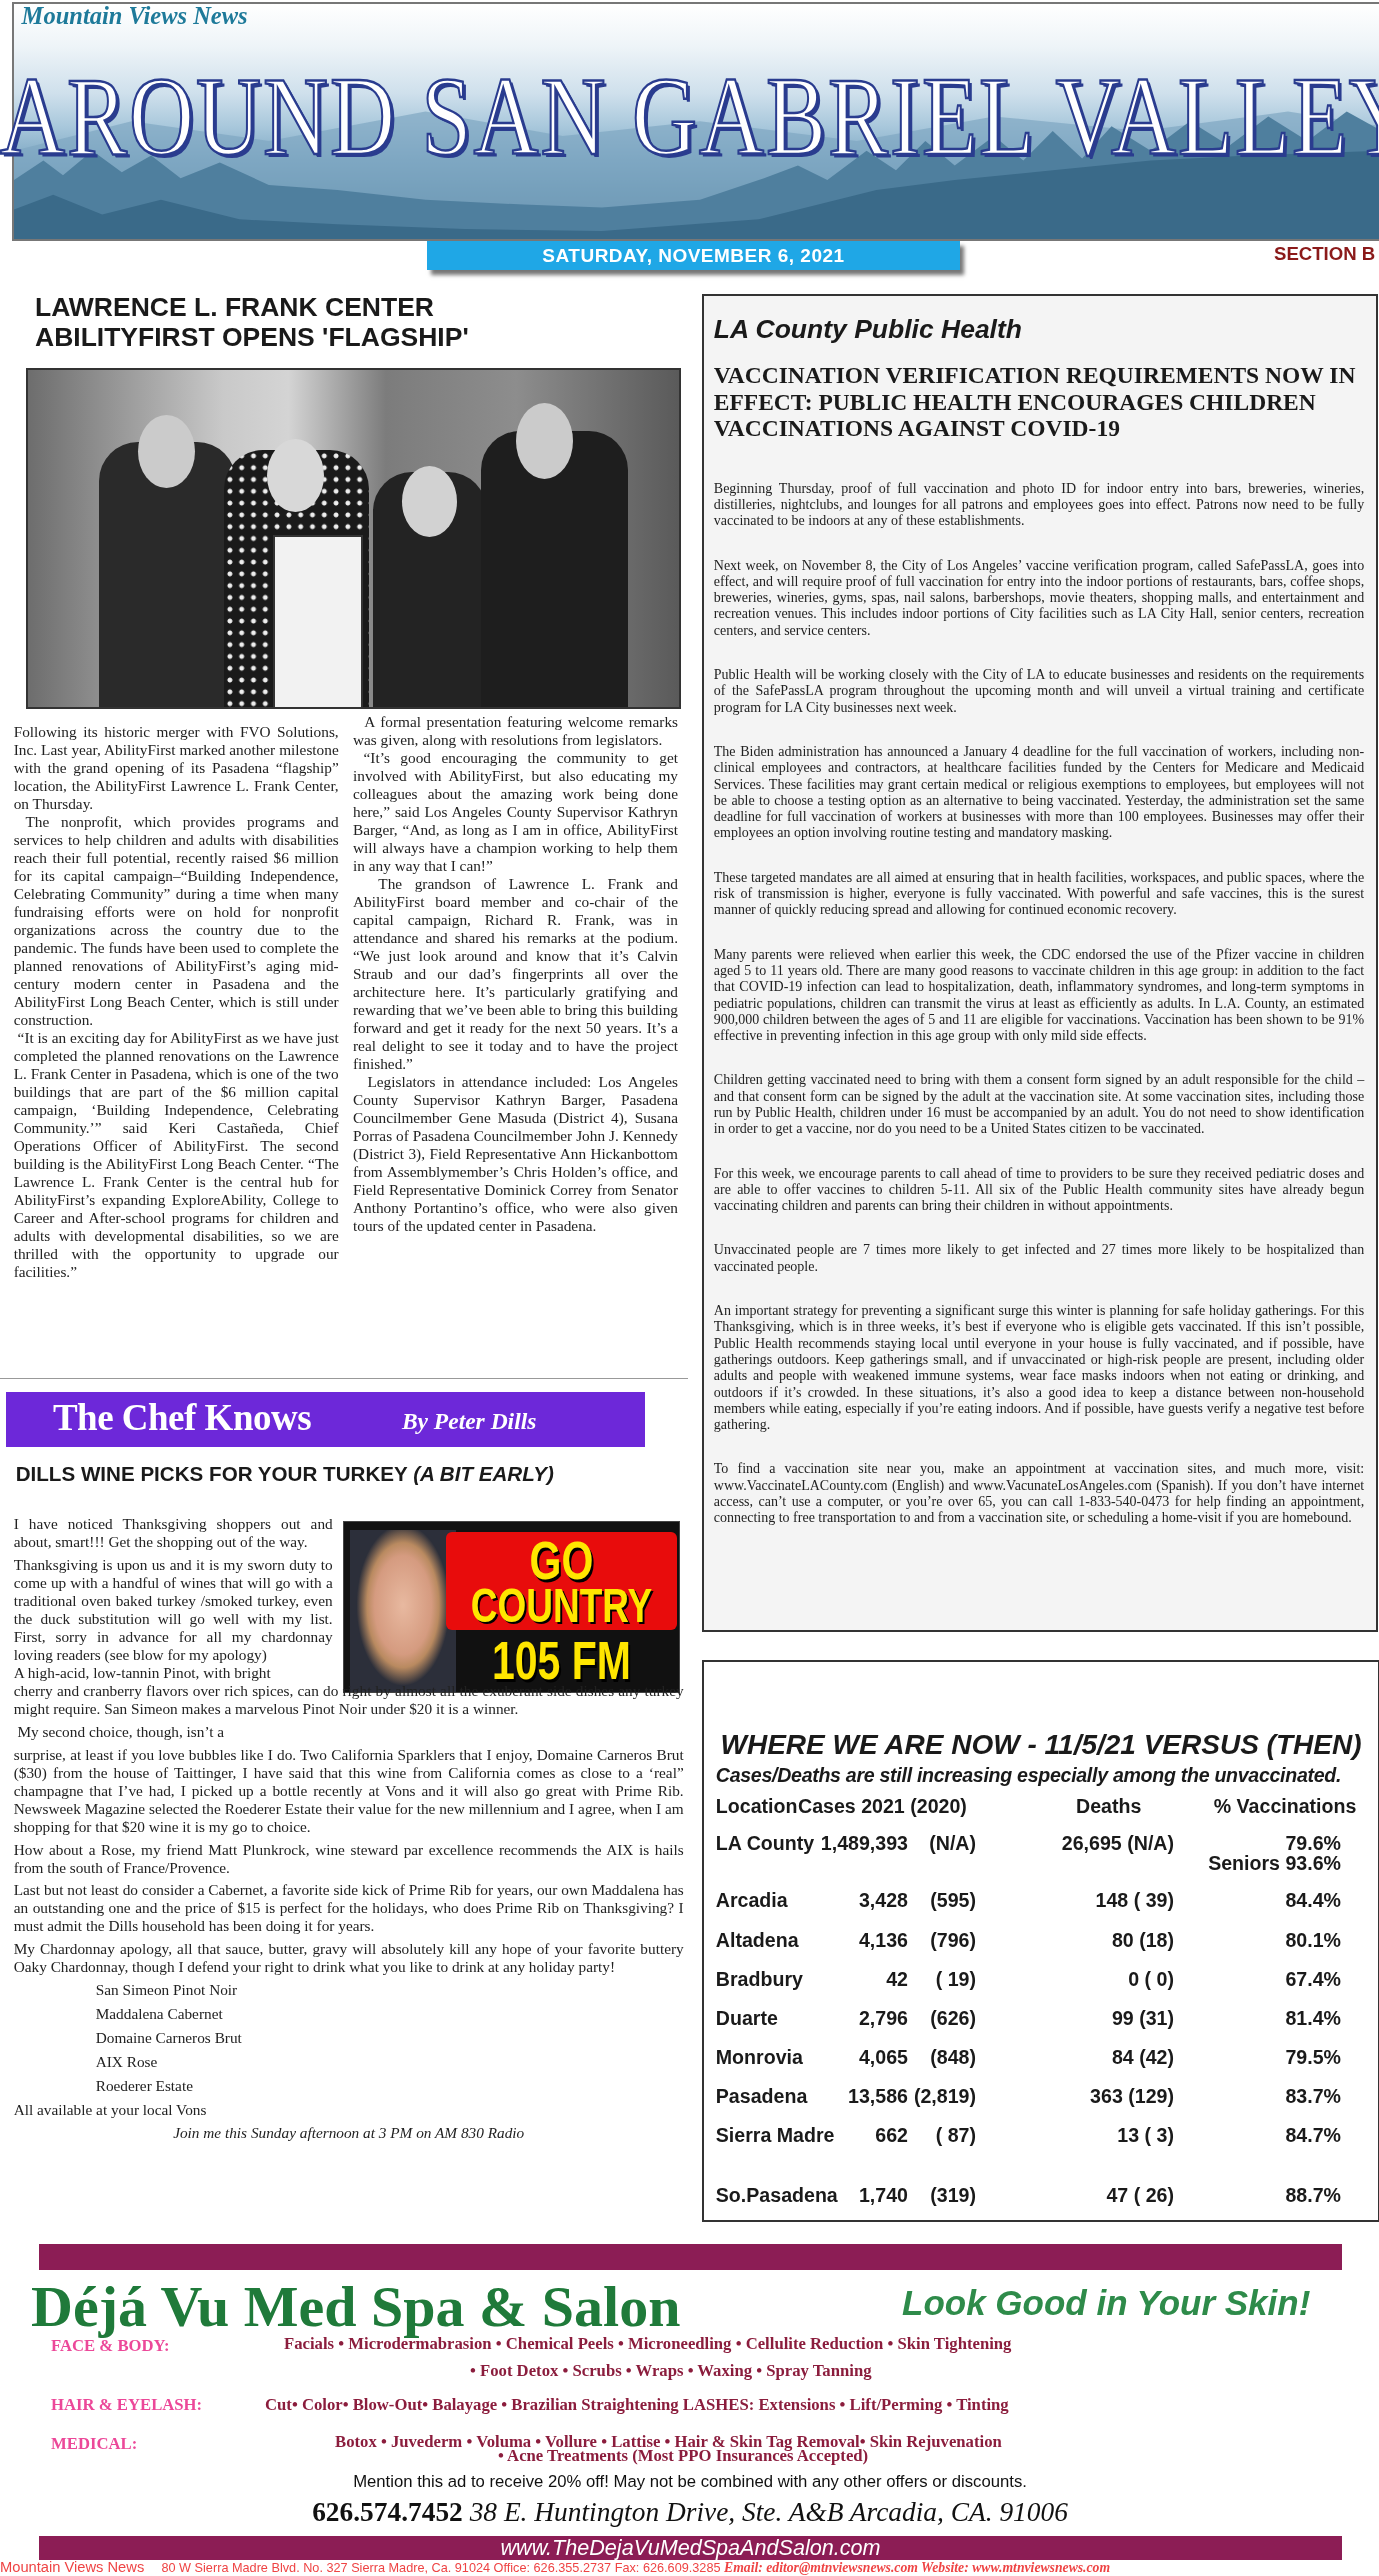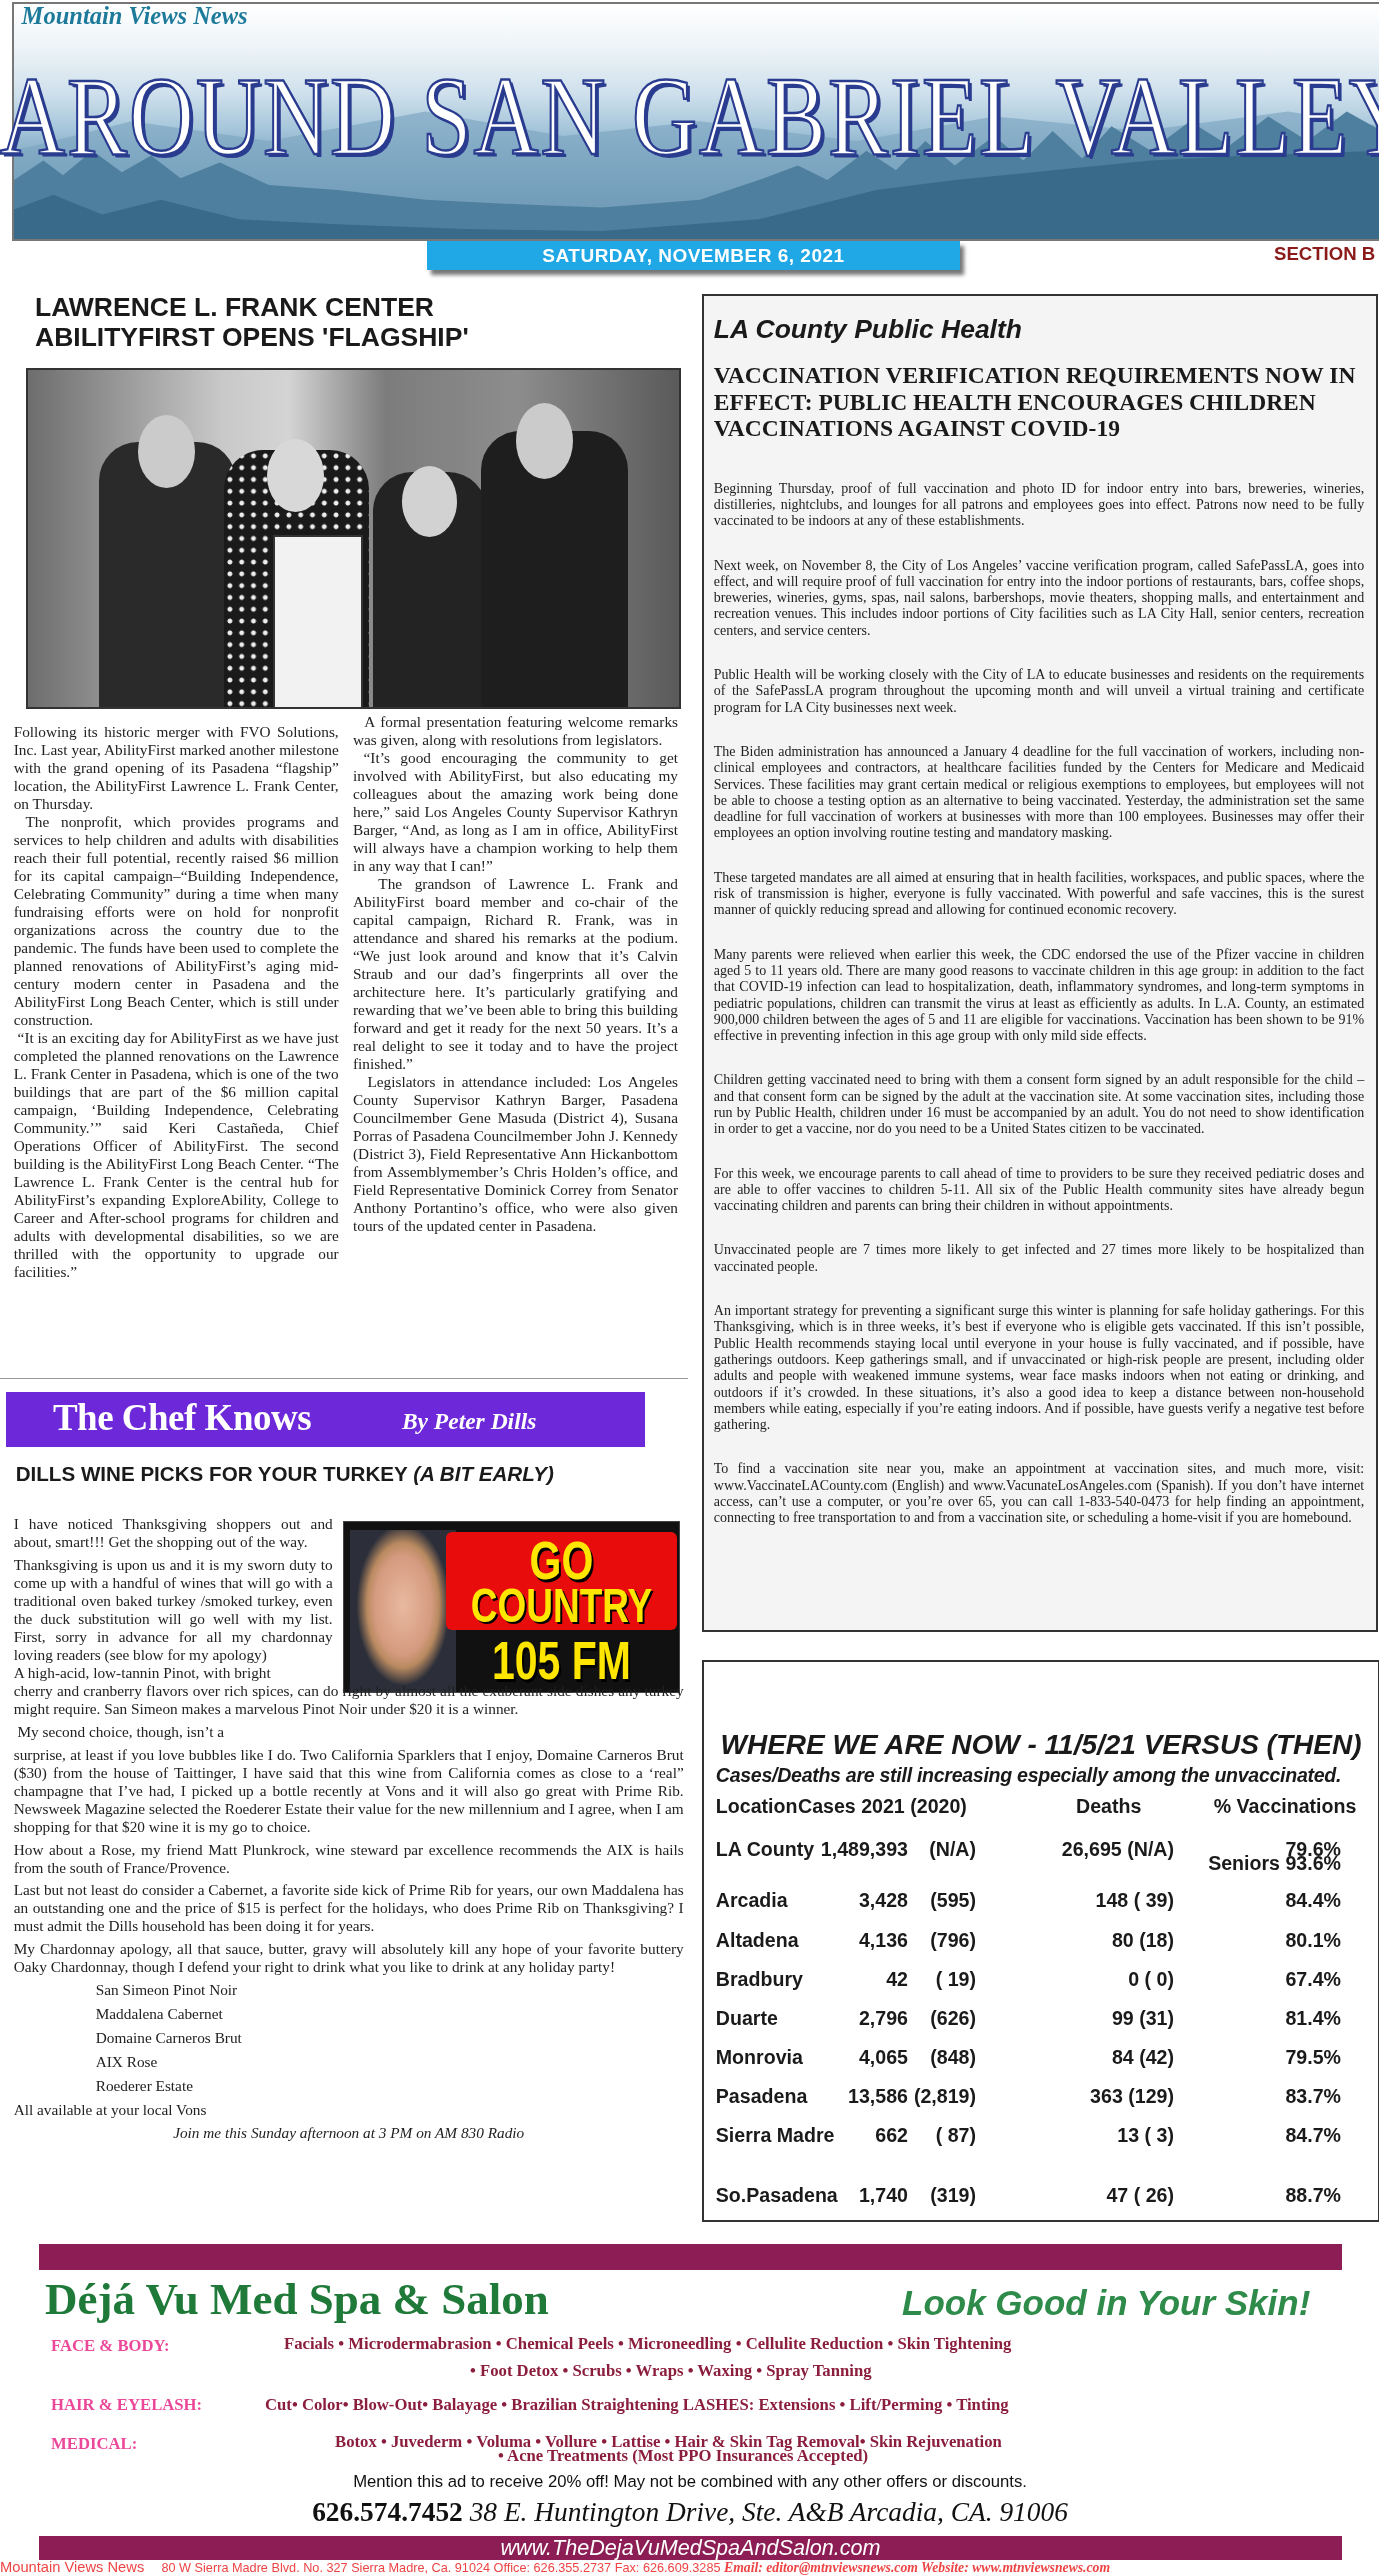--- a/index.html
+++ b/index.html
@@ -67,21 +67,21 @@
   .c-cases { right: 470px; text-align: right; }
   .c-prev { right: 402px; text-align: right; }
   .c-deaths { right: 204px; text-align: right; }
   .c-vacc { right: 37px; text-align: right; }
   .crow.header .c-cases { left: 94px; right: auto; text-align: left; }
   .crow.header .c-deaths { left: 372px; right: auto; }
   .crow.header .c-vacc { right: 21.6px; }
 
   
   #ad-topbar { left: 39px; top: 2244px; width: 1303px; height: 25.5px; background: #8c1d55; }
-  #ad-name { left: 45px; top: 2273px; font-family: "Liberation Serif", serif; font-weight: bold; font-size: 45px; color: #1f7a3a; }
+  #ad-name { left: 31px; top: 2273px; font-family: "Liberation Serif", serif; font-weight: bold; font-size: 58px; color: #1f7a3a; }
   #ad-slogan { left: 862px; top: 2283px; font-family: Liberation Sans, sans-serif; font-style: italic; font-weight: bold; font-size: 35px; color: #2e8b4a; margin-left: 40px; }
   .ad-label { font-family: "Liberation Serif", serif; font-weight: bold; font-size: 16.7px; color: #ec4899; }
   .ad-services { font-family: "Liberation Serif", serif; font-weight: bold; font-size: 16.7px; color: #8b1d3d; }
   #ad-offer { left: 0; top: 2472px; width: 1380px; text-align: center; font-family: "Liberation Sans", sans-serif; font-size: 16.7px; color: #111; }
   #ad-contact { left: 0; top: 2497px; width: 1380px; text-align: center; font-family: "Liberation Serif", serif; font-style: italic; font-size: 27.4px; color: #111; }
   #ad-phone { font-style: normal; font-weight: bold; }
   #ad-webbar { left: 39px; top: 2536px; width: 1303px; height: 23.5px; background: #8c1d55; color: #fff; text-align: center; font-family: "Liberation Sans", sans-serif; font-style: italic; font-size: 21.6px; line-height: 23.5px; }
 
   
   #footer { left: 0; top: 2559px; width: 1380px; height: 16.7px; font-family: "Liberation Sans", sans-serif; font-size: 12.7px; color: #ef4444; white-space: nowrap; line-height: 16.7px; }
@@ -192,21 +192,21 @@
   <div id="covid-subtitle">WHERE WE ARE NOW - 11/5/21  VERSUS (THEN)</div>
   <div id="covid-note">Cases/Deaths are still increasing especially among the unvaccinated.</div>
 
   <div class="crow header" style="top:133px;">
     <span class="c-loc">Location</span>
     <span class="c-cases">Cases 2021 (2020)</span>
     <span class="c-deaths">Deaths</span>
     <span class="c-vacc">% Vaccinations</span>
   </div>
 
-  <div class="crow" style="top:176px;padding-left:28px;">
+  <div class="crow" style="top:170px;padding-left:28px;">
     <span class="c-loc">LA County</span>
     <span class="c-cases">1,489,393</span>
     <span class="c-prev">(N/A)</span>
     <span class="c-deaths">26,695 (N/A)</span>
     <span class="c-vacc">79.6%</span>
   </div>
   <div class="crow" style="top:190px;">
     <span class="c-vacc">Seniors 93.6%</span>
   </div>
 

